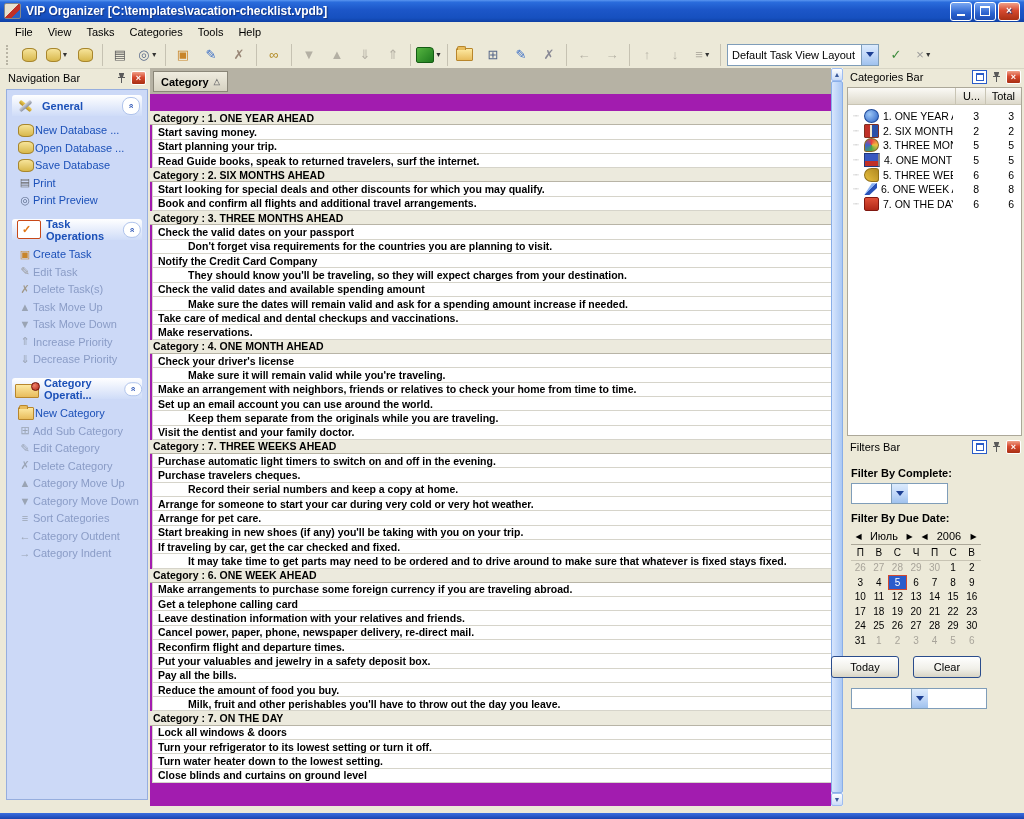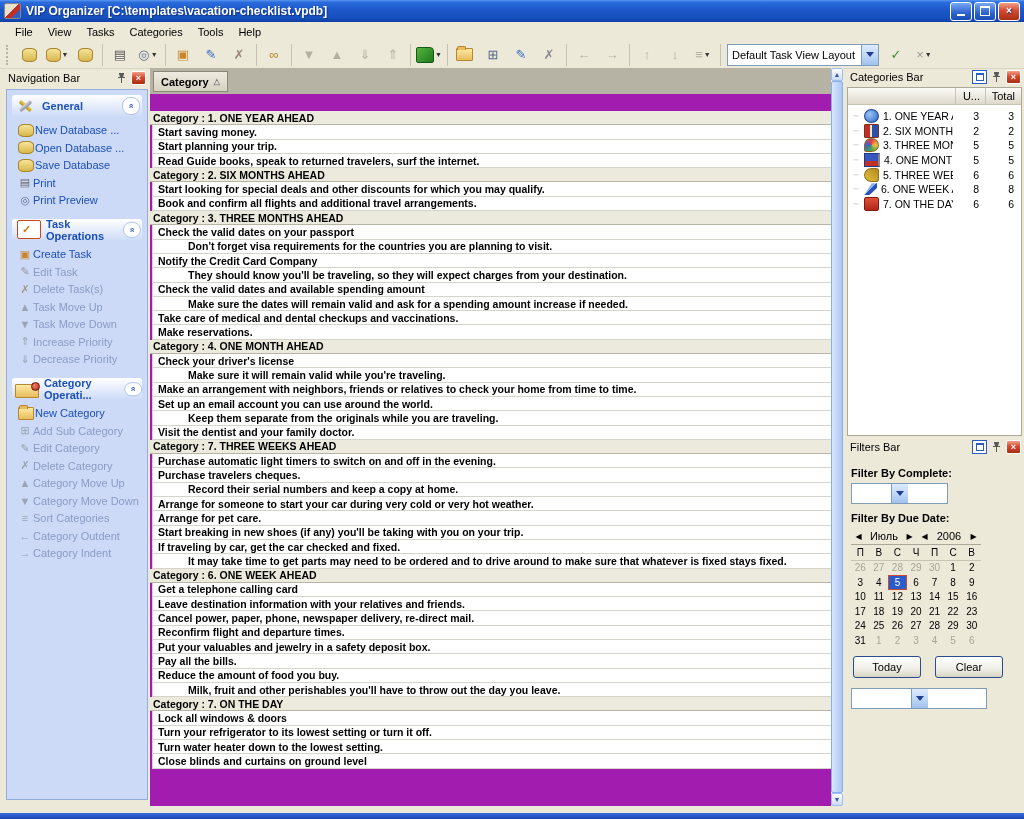--- a/index.html
+++ b/index.html
@@ -150,21 +150,21 @@
   .cal{width:130px;margin-top:4px;}
   .cal-nav{display:flex;align-items:center;height:16px;border-bottom:1px solid #aca899;}
   .cal-arrow{width:15px;text-align:center;font-size:8px;color:#000;}
   .cal-month{flex:1;text-align:center;}
   .cal-year{width:34px;text-align:center;}
   .cal-grid{display:grid;grid-template-columns:repeat(7,1fr);}
   .cal-cell{height:14.5px;display:flex;align-items:center;justify-content:center;font-size:10px;}
   .cal-head{border-bottom:1px solid #c8c4b4;font-size:10px;}
   .cal-cell.out{color:#a8a49a;}
   .cal-cell.sel{background:#2a5ccc;color:#fff;border:1px solid #d04830;box-sizing:border-box;}
-  .cal-btns{display:flex;gap:14px;margin:8px 0 0 2px;width:128px;justify-content:flex-start;}
+  .cal-btns{display:flex;gap:14px;margin:8px 0 0 2px;width:128px;justify-content:flex-end;}
   .xp-btn{min-width:50px;height:20px;border:1px solid #2a4c8c;border-radius:3px;padding:0 8px;
     background:linear-gradient(#ffffff,#f0efe8 60%,#d8d4c4);display:flex;align-items:center;justify-content:center;}
 
   .bottom-edge{position:absolute;left:0;right:0;bottom:0;height:6px;
     background:linear-gradient(#3a6ee0,#1a44b0);}
 </style>
 </head>
 <body>
 
 <div class="titlebar">
@@ -446,20 +446,21 @@
       <div class="row group">Category : 7. THREE WEEKS AHEAD</div>
       <div class="row task">Purchase automatic light timers to switch on and off in the evening.</div>
       <div class="row task">Purchase travelers cheques.</div>
       <div class="row task ind">Record their serial numbers and keep a copy at home.</div>
       <div class="row task">Arrange for someone to start your car during very cold or very hot weather.</div>
       <div class="row task">Arrange for pet care.</div>
       <div class="row task">Start breaking in new shoes (if any) you'll be taking with you on your trip.</div>
       <div class="row task">If traveling by car, get the car checked and fixed.</div>
       <div class="row task ind">It may take time to get parts may need to be ordered and to drive around to make sure that whatever is fixed stays fixed.</div>
       <div class="row group">Category : 6. ONE WEEK AHEAD</div>
+      <div class="row task">Make arrangements to purchase some foreign currency if you are traveling abroad.</div>
       <div class="row task">Get a telephone calling card</div>
       <div class="row task">Leave destination information with your relatives and friends.</div>
       <div class="row task">Cancel power, paper, phone, newspaper delivery, re-direct mail.</div>
       <div class="row task">Reconfirm flight and departure times.</div>
       <div class="row task">Put your valuables and jewelry in a safety deposit box.</div>
       <div class="row task">Pay all the bills.</div>
       <div class="row task">Reduce the amount of food you buy.</div>
       <div class="row task ind">Milk, fruit and other perishables you'll have to throw out the day you leave.</div>
       <div class="row group">Category : 7. ON THE DAY</div>
       <div class="row task">Lock all windows &amp; doors</div>

